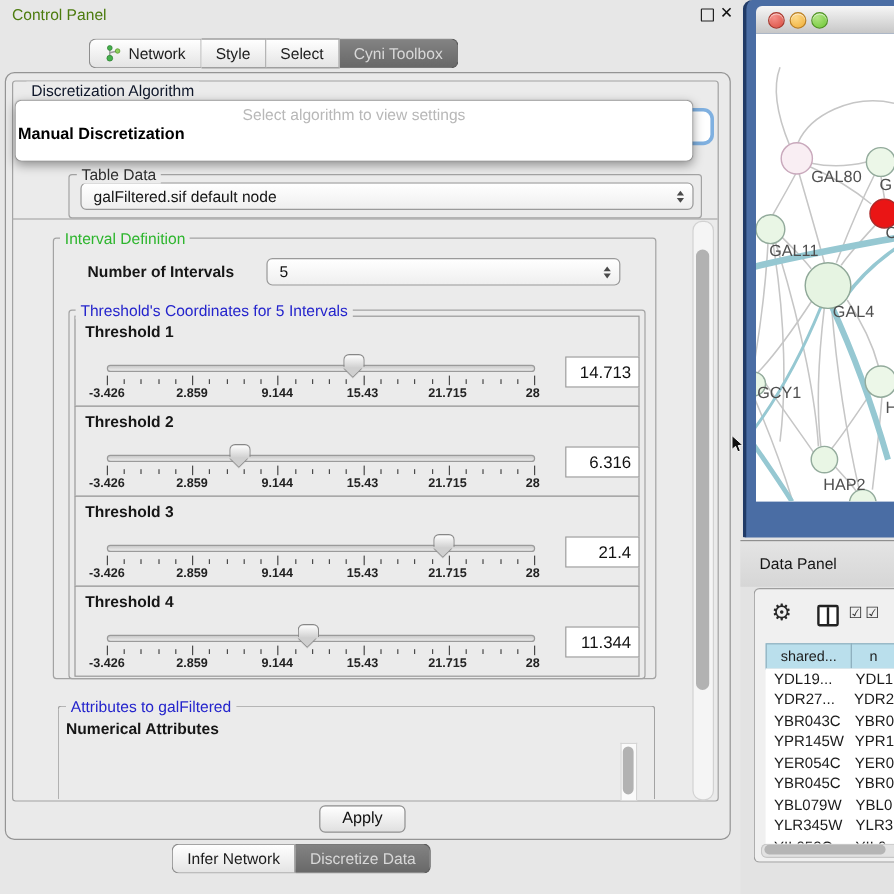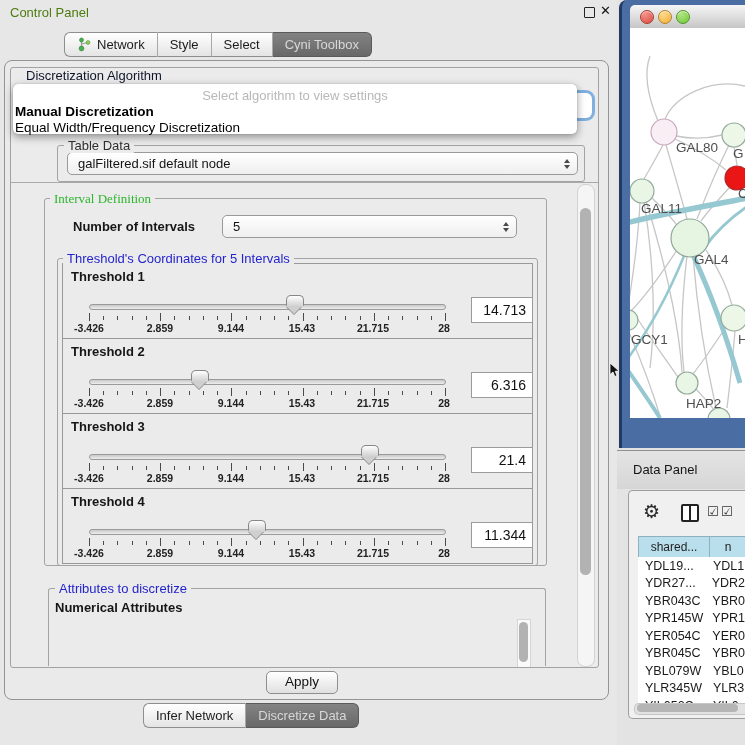--- a/index.html
+++ b/index.html
@@ -101,21 +101,21 @@
 </style>
 </head>
 <body>
 
 <div id="screen">
 
   <div class="cp-title">Control Panel</div>
   <div class="float-ic"></div>
   <div class="close-ic">✕</div>
 
-  <div class="tabbar" style="left:64px;top:32px;">
+  <div class="tabbar" style="left:74px;top:32px;">
     <div class="seg">
       <span style="display:inline-flex;">
         <svg width="15" height="15" viewBox="0 0 15 15">
           <line x1="4.5" y1="3.5" x2="4.5" y2="11" stroke="#9a9a9a" stroke-width="1.2"></line>
           <line x1="4.5" y1="7" x2="11" y2="5.5" stroke="#9a9a9a" stroke-width="1.2"></line>
           <circle cx="4.5" cy="3" r="2" fill="#45b14c" stroke="#2f7d35" stroke-width="0.6"></circle>
           <circle cx="4.5" cy="11.5" r="2.4" fill="#45b14c" stroke="#2f7d35" stroke-width="0.6"></circle>
           <circle cx="11" cy="5.5" r="1.9" fill="#8ed05e" stroke="#4f9323" stroke-width="0.6"></circle>
         </svg>
       </span>
@@ -135,38 +135,37 @@
   <div class="outer-panel"></div>
   <div class="inner-panel"></div>
   <div class="hline"></div>
 
   <span class="gtitle ghost" style="left:22px;top:68px;">Discretization Algorithm</span>
   <div class="focusring"></div>
 
   <div class="popup">
     <div class="pop-ph">Select algorithm to view settings</div>
     <div class="pop-b">Manual Discretization</div>
-    <div class="pop-r">Equal Width/Frequency Discretization</div>
   </div>
 
   <div class="group" style="left:57px;top:145px;width:526px;height:35px;"></div>
   <span class="gtitle" style="left:64px;top:138px;color:#2f2f2f;">Table Data</span>
   <div class="combo" style="left:67px;top:152px;width:509px;height:21px;">
     <span class="txt">galFiltered.sif default node</span>
     <span class="updown">
         <i class="u"></i>
         <i class="d"></i>
       </span>
   </div>
 
   <div class="vtrack"></div>
   <div class="vthumb"></div>
 
   <div class="group" style="left:44px;top:198px;width:501px;height:366px;"></div>
-  <span class="gtitle green" style="left:50px;top:191px;font-family:Liberation Serif, serif;">Interval Definition</span>
+  <span class="gtitle green" style="left:50px;top:191px;">Interval Definition</span>
   <span class="boldlbl" style="left:73px;top:219px;">Number of Intervals</span>
   <div class="combo" style="left:222px;top:215px;width:293px;height:21px;">
     <span class="txt">5</span>
     <span class="updown">
         <i class="u"></i>
         <i class="d"></i>
       </span>
   </div>
 
   <div class="group" style="left:57px;top:258px;width:479px;height:306px;"></div>
@@ -338,21 +337,21 @@
     <span class="tickl" style="left:26px">-3.426</span>
     <span class="tickl" style="left:97px">2.859</span>
     <span class="tickl" style="left:168px">9.144</span>
     <span class="tickl" style="left:239px">15.43</span>
     <span class="tickl" style="left:310px">21.715</span>
     <span class="tickl" style="left:381px">28</span>
     <div class="valuebox">11.344</div>
   </div>
 
   <div class="group" style="left:48px;top:588px;width:496px;height:77px;border-bottom:none;border-radius:3px 3px 0 0;"></div>
-  <span class="gtitle blue" style="left:55px;top:581px;">Attributes to discretize</span>
+  <span class="gtitle blue" style="left:55px;top:581px;">Attributes to galFiltered</span>
   <span class="boldlbl" style="left:55px;top:600px;">Numerical Attributes</span>
   <div class="ltrack"></div>
   <div class="lthumb"></div>
 
   <div class="applybtn">Apply</div>
 
   <div class="tabbar" style="left:143px;top:703px;">
     <div class="seg">
       <span>Infer Network</span>
     </div>
@@ -419,21 +418,21 @@
         <circle cx="57" cy="355" r="11" fill="#e9f6e5" stroke="#93ab9c"></circle>
         <circle cx="89" cy="391" r="11" fill="#e9f6e5" stroke="#93ab9c"></circle>
       </g>
     </svg>
   </div>
   <span class="nlabel" style="left:676px;top:140px;">GAL80</span>
   <span class="nlabel" style="left:733px;top:146px;">G</span>
   <span class="nlabel" style="left:738px;top:186px;">C</span>
   <span class="nlabel" style="left:641px;top:201px;">GAL11</span>
   <span class="nlabel" style="left:694px;top:252px;">GAL4</span>
-  <span class="nlabel" style="left:631px;top:332px;">GCY1</span>
+  <span class="nlabel" style="left:631px;top:320px;">GCY1</span>
   <span class="nlabel" style="left:738px;top:332px;">H</span>
   <span class="nlabel" style="left:686px;top:396px;">HAP2</span>
 
   <div class="tp-bar">
     <span>Data Panel</span>
   </div>
   <div class="tp-panel"></div>
   <span class="gear">⚙</span>
   <span class="colicon">
       <i></i>

